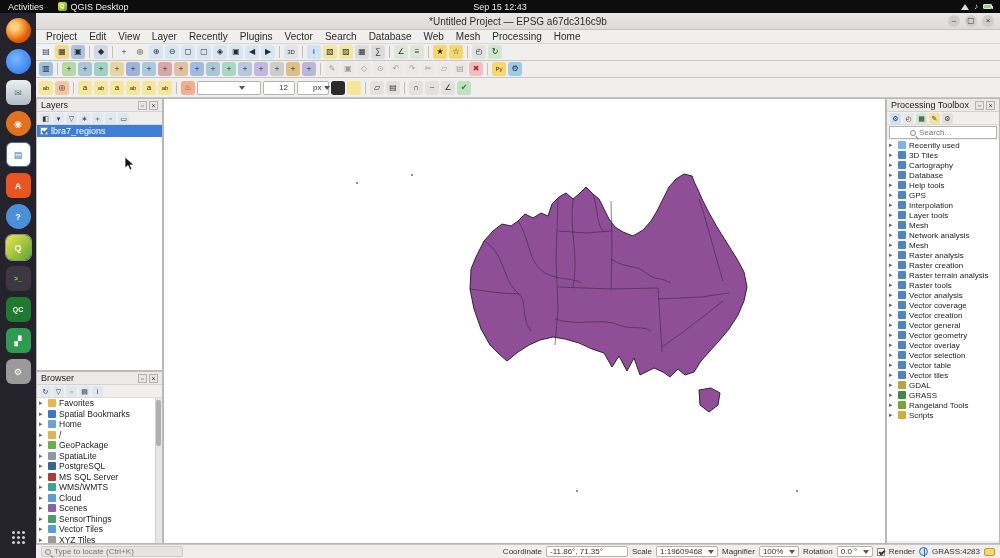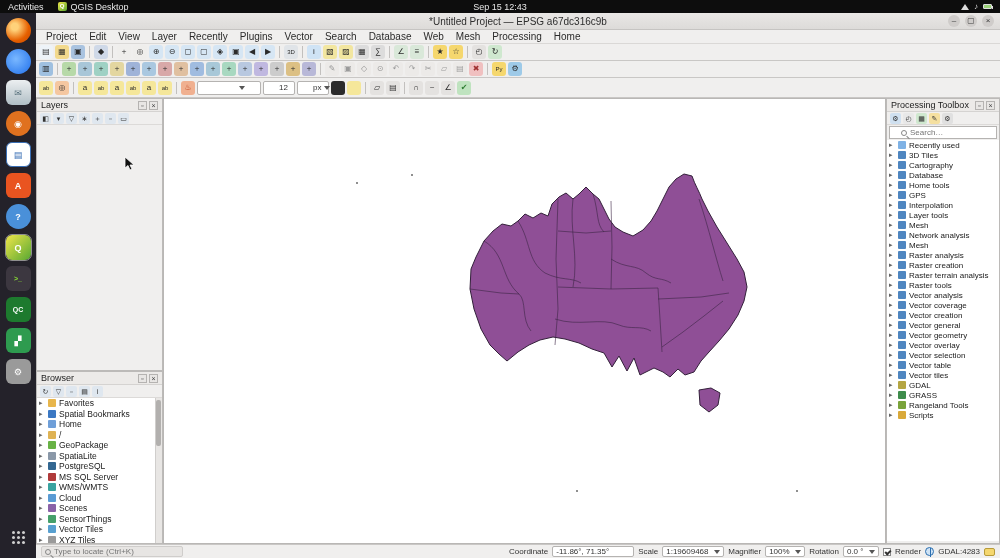--- a/index.html
+++ b/index.html
@@ -56,21 +56,21 @@
 .chk{width:8px;height:8px;background:#fff;border:1px solid #7a98c0;position:relative;flex:none}
 .chk::after{content:"";position:absolute;left:1px;top:1px;width:4px;height:2px;border-left:2px solid #2f6fd0;border-bottom:2px solid #2f6fd0;transform:rotate(-45deg)}
 .tree{background:#fff;overflow:hidden;position:relative;height:calc(100% - 26px)}
 .tree-row{height:10.5px;display:flex;align-items:center;gap:3px;padding:0 2px;white-space:nowrap;font-size:8.5px}
 .tree.dense .tree-row{height:10px;font-size:8px}
 .tw{width:6px;color:#666;font-size:7px;flex:none}
 .ticon{width:8px;height:8px;border-radius:1px;flex:none}
 .tlabel{color:#1a1a1a}
 .vscroll{position:absolute;right:0;top:0;width:7px;height:100%;background:#e8e6e4;border-left:1px solid #d0cecc}
 .vthumb{position:absolute;right:1px;top:2px;width:5px;height:46px;background:#b2b0ae;border-radius:2px}
-.search{height:13px;margin:1px 2px;background:#fff;border:1px solid #b5b3b1;display:flex;align-items:center;gap:3px;padding:0 11px}
+.search{height:13px;margin:1px 2px;background:#fff;border:1px solid #b5b3b1;display:flex;align-items:center;gap:3px;padding:0 20px}
 .search input{border:none;outline:none;font-size:8px;width:100%;color:#333;background:transparent;font-family:inherit}
 .mag{width:6px;height:6px;border:1px solid #888;border-radius:50%;position:relative;flex:none}
 .mag::after{content:"";position:absolute;width:4px;height:1px;background:#888;transform:rotate(45deg);left:4px;top:6px}
 
 
 .canvas{position:absolute;left:127px;top:0;width:723px;height:446px;background:#fff;border:1px solid #b9b7b5;overflow:hidden}
 .speck{position:absolute;width:2px;height:2px;background:#6a6a6a;border-radius:50%}
 
 
 .statusbar{position:absolute;left:36px;top:544px;width:964px;height:14px;background:#f0efee;border-top:1px solid #c9c7c5;display:flex;align-items:center;font-size:8px;color:#333;gap:4px;padding:0 5px;z-index:35}
@@ -411,20 +411,26 @@
         <div class="panel-toolbar">
 
         <span class="pt-icon">◧</span>
             <span class="pt-icon">▾</span>
             <span class="pt-icon">▽</span>
             <span class="pt-icon">∗</span>
             <span class="pt-icon">＋</span>
             <span class="pt-icon">－</span>
             <span class="pt-icon">▭</span>
           </div>
+        <div class="layer-list">
+          <div class="layer-row selected">
+            <span class="chk"></span>
+            <span>lbra7_regions</span>
+          </div>
+        </div>
       </div>
 
       <div class="panel" style="left:0;top:273px;width:127px;height:173px">
         <div class="panel-title">
           <span>Browser</span>
           <span class="pt-buttons">
 
           <span class="pt-btn">▫</span>
               <span class="pt-btn">×</span>
             </span>
@@ -607,21 +613,21 @@
             
               <div class="tree-row">
                 <span class="tw">▸</span>
                 <span class="ticon" style="background:#4f86c0"></span>
                 <span class="tlabel">Database</span>
               </div>
             
               <div class="tree-row">
                 <span class="tw">▸</span>
                 <span class="ticon" style="background:#4f86c0"></span>
-                <span class="tlabel">Home tools</span>
+                <span class="tlabel">Help tools</span>
               </div>
             
               <div class="tree-row">
                 <span class="tw">▸</span>
                 <span class="ticon" style="background:#4f86c0"></span>
                 <span class="tlabel">GPS</span>
               </div>
             
               <div class="tree-row">
                 <span class="tw">▸</span>
@@ -782,21 +788,21 @@
         <span class="carr"></span>
     </span>
     <span class="sb-label">Rotation</span>
     <span class="sb-box" style="width:36px">
       <span>0.0 °</span>
         <span class="carr"></span>
     </span>
     <span class="sb-check"></span>
     <span class="sb-label">Render</span>
     <span class="globe"></span>
-    <span class="sb-label">GDAL:4283</span>
+    <span class="sb-label">GRASS:4283</span>
     <span class="bubble"></span>
   </div>
 
   <svg class="cursor" width="12" height="15" viewBox="0 0 12 15">
     <path d="M1,1 L1,12 L4,9.5 L6,14 L8,13 L6,9 L10,9 Z" fill="#111" stroke="#fff" stroke-width="0.8"></path>
   </svg>
 
 </div>
 
 </body></html>

